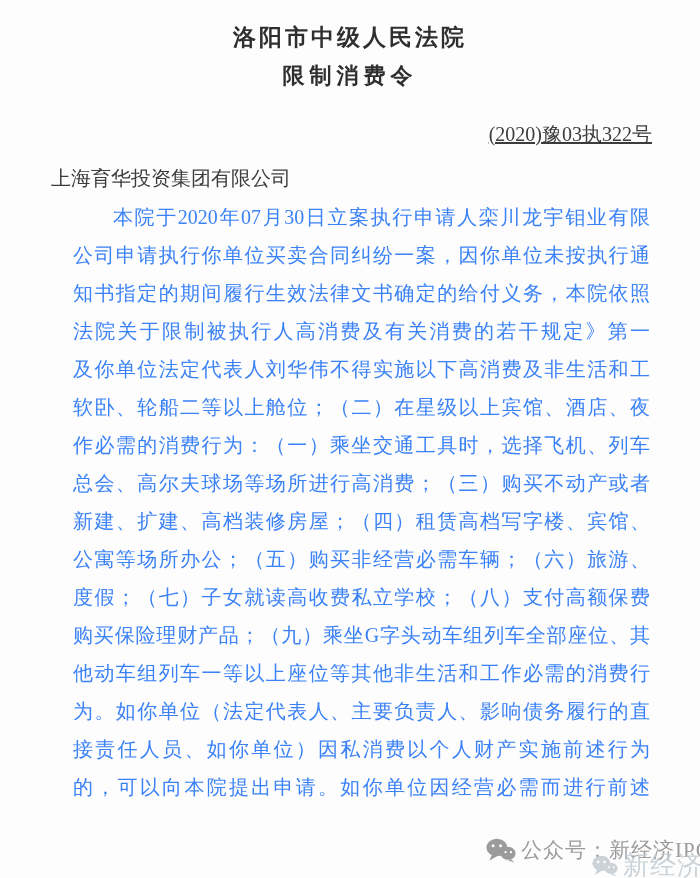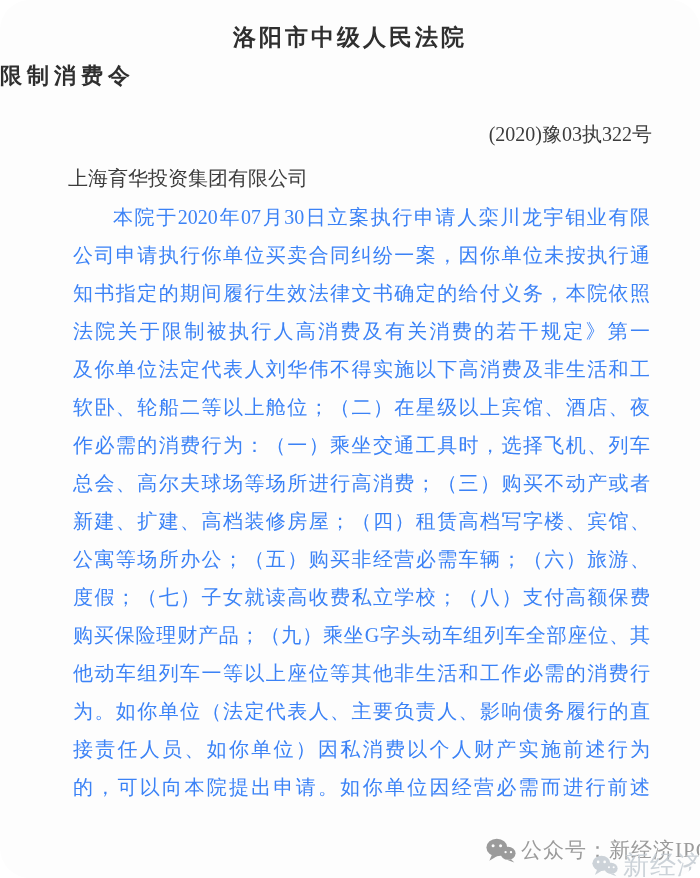--- a/index.html
+++ b/index.html
@@ -9,52 +9,52 @@
   }
   .page {
     position: relative;
     width: 700px;
     height: 878px;
     margin: 0;
     background: #fdfdfd;
     overflow: hidden;
     font-family: "Liberation Serif", "DejaVu Serif", serif;
     color: #3c3c3c;
-    border-radius: 30px;
   }
   .court {
     margin-top: 22px;
     text-align: center;
     font-size: 23px;
     line-height: 32px;
     font-weight: bold;
     letter-spacing: 3px;
     color: #2f2f2f;
   }
   .doc-title {
     margin-top: 6px;
-    text-align: left;
+    text-align: center;
     font-size: 22px;
     line-height: 32px;
     font-weight: bold;
     letter-spacing: 5px;
     color: #2f2f2f;
   }
   .case-no {
     margin-top: 28px;
     padding-right: 48px;
     height: 28px;
     line-height: 28px;
     text-align: right;
     font-size: 20px;
     color: #3c3c3c;
+    text-decoration: underline;
   }
   .recipient {
     margin-top: 16px;
-    padding-left: 68px;
+    padding-left: 51px;
     height: 28px;
     line-height: 28px;
     font-size: 20px;
     color: #3c3c3c;
   }
   .doc-body {
     margin-top: 6px;
     padding-left: 73px;
     padding-right: 50px;
   }

